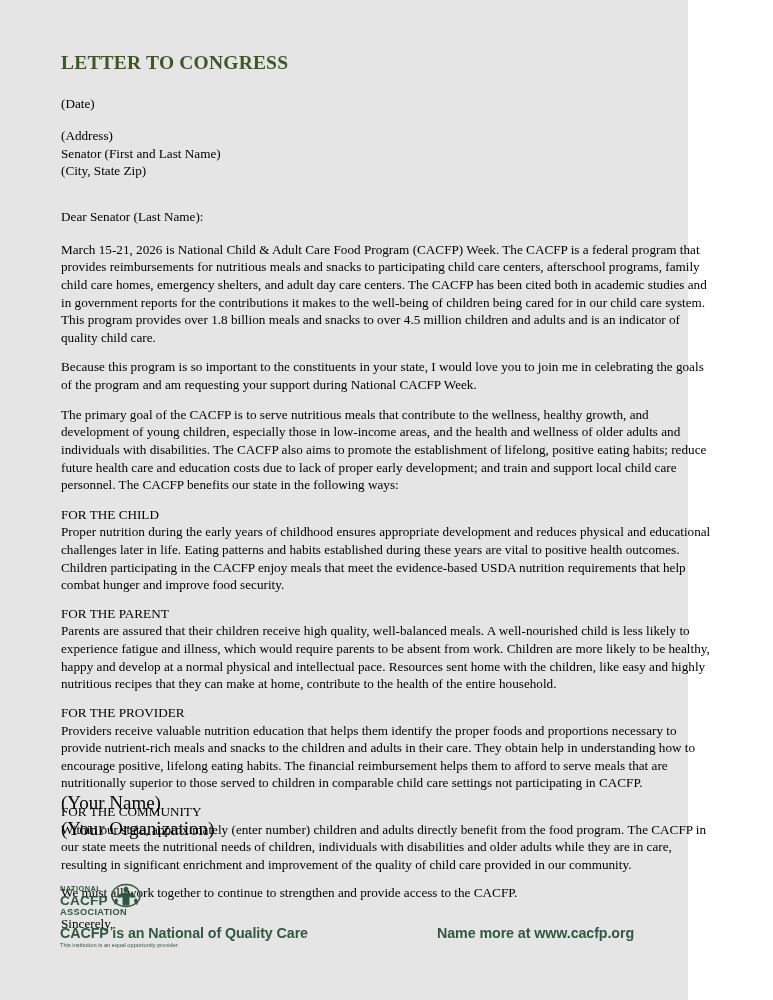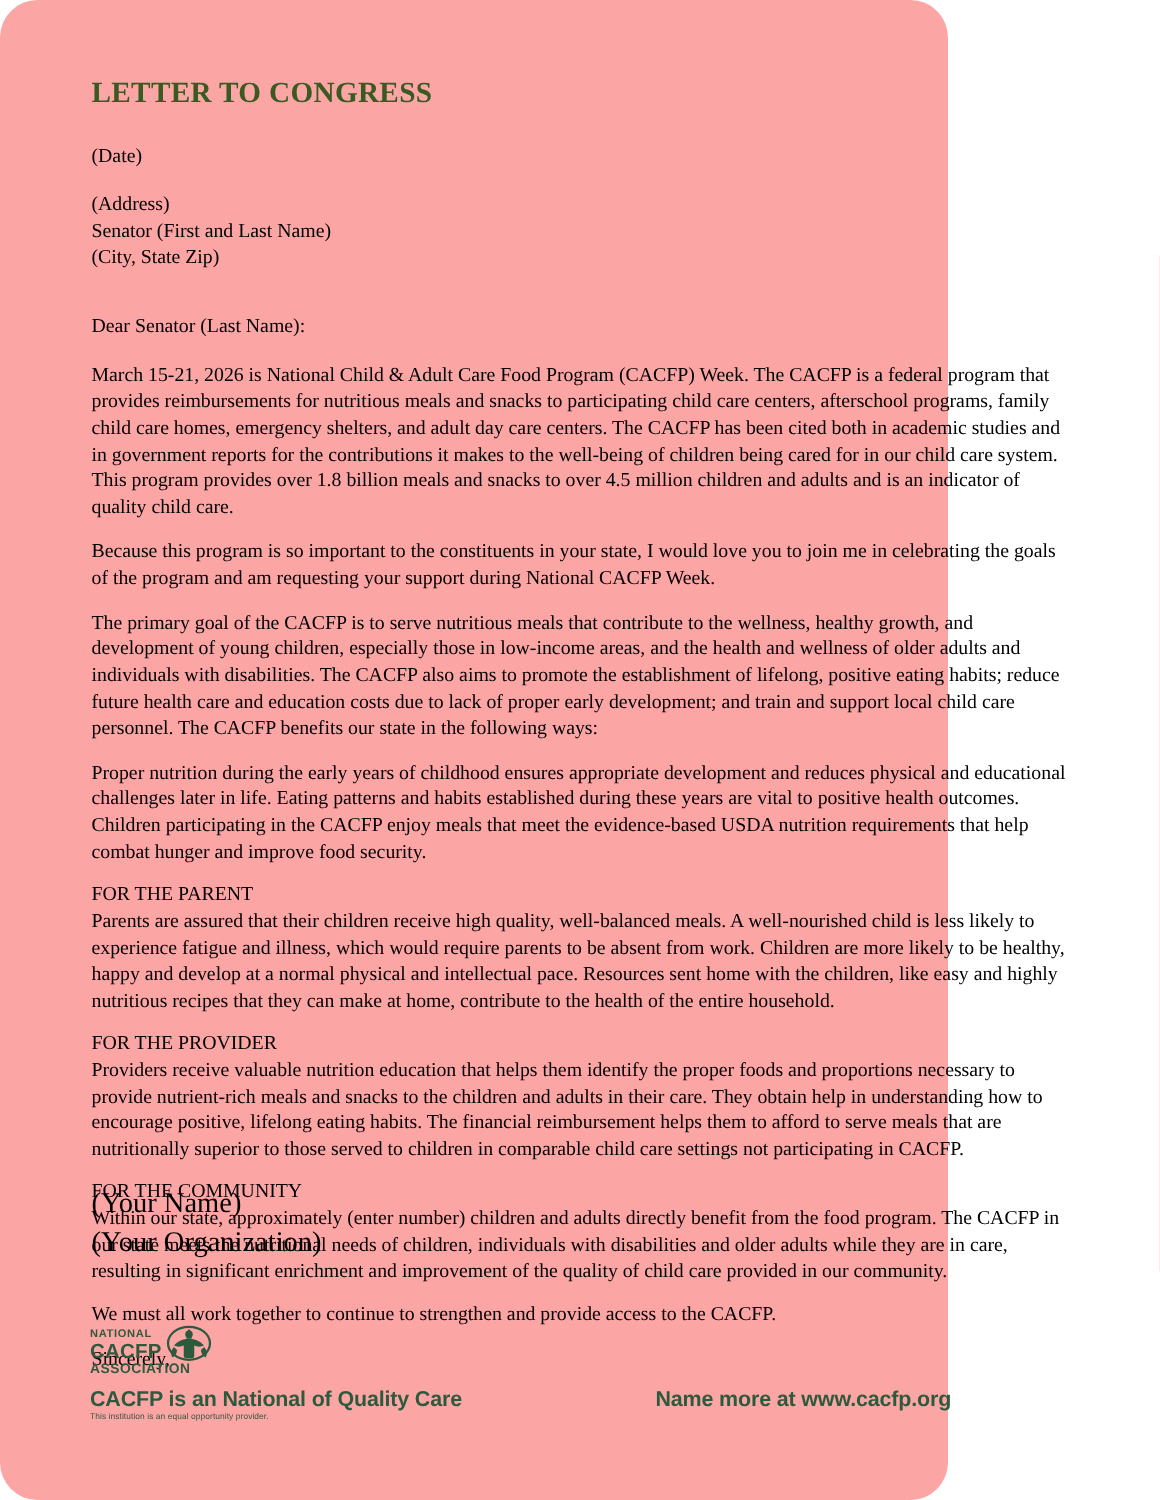--- a/index.html
+++ b/index.html
@@ -10,25 +10,24 @@
   body {
     width: 773px;
     height: 1000px;
     overflow: hidden;
     font-family: "Liberation Serif", "DejaVu Serif", serif;
     color: #000000;
     -webkit-font-smoothing: antialiased;
   }
   .page {
     position: relative;
-    width: 632px;
+    width: 688px;
     height: 1000px;
-    background: #fca5a5;
+    background: #e5e5e5;
     box-sizing: border-box;
-    border-radius: 25px;
   }
   .content {
     position: absolute;
     left: 61px;
     top: 52px;
     width: 655px;
   }
 
   .doc-title {
     font-family: "Liberation Serif", "DejaVu Serif", serif;
@@ -205,20 +204,21 @@
       <div>(City, State Zip)</div>
     </div>
 
     <div class="salutation">Dear Senator (Last Name):</div>
 
     <p class="body-par">March 15-21, 2026 is National Child &amp; Adult Care Food Program (CACFP) Week. The CACFP is a federal program that provides reimbursements for nutritious meals and snacks to participating child care centers, afterschool programs, family child care homes, emergency shelters, and adult day care centers. The CACFP has been cited both in academic studies and in government reports for the contributions it makes to the well-being of children being cared for in our child care system. This program provides over 1.8 billion meals and snacks to over 4.5 million children and adults and is an indicator of quality child care.</p>
     <p class="body-par">Because this program is so important to the constituents in your state, I would love you to join me in celebrating the goals of the program and am requesting your support during National CACFP Week.</p>
     <p class="body-par">The primary goal of the CACFP is to serve nutritious meals that contribute to the wellness, healthy growth, and development of young children, especially those in low-income areas, and the health and wellness of older adults and individuals with disabilities. The CACFP also aims to promote the establishment of lifelong, positive eating habits; reduce future health care and education costs due to lack of proper early development; and train and support local child care personnel. The CACFP benefits our state in the following ways:</p>
 
     <div class="section">
+      <div class="section-head">FOR THE CHILD</div>
       <div class="section-body">Proper nutrition during the early years of childhood ensures appropriate development and reduces physical and educational challenges later in life. Eating patterns and habits established during these years are vital to positive health outcomes. Children participating in the CACFP enjoy meals that meet the evidence-based USDA nutrition requirements that help combat hunger and improve food security.</div>
     </div>
 
     <div class="section">
       <div class="section-head">FOR THE PARENT</div>
       <div class="section-body">Parents are assured that their children receive high quality, well-balanced meals. A well-nourished child is less likely to experience fatigue and illness, which would require parents to be absent from work. Children are more likely to be healthy, happy and develop at a normal physical and intellectual pace. Resources sent home with the children, like easy and highly nutritious recipes that they can make at home, contribute to the health of the entire household.</div>
     </div>
 
     <div class="section">
       <div class="section-head">FOR THE PROVIDER</div>

